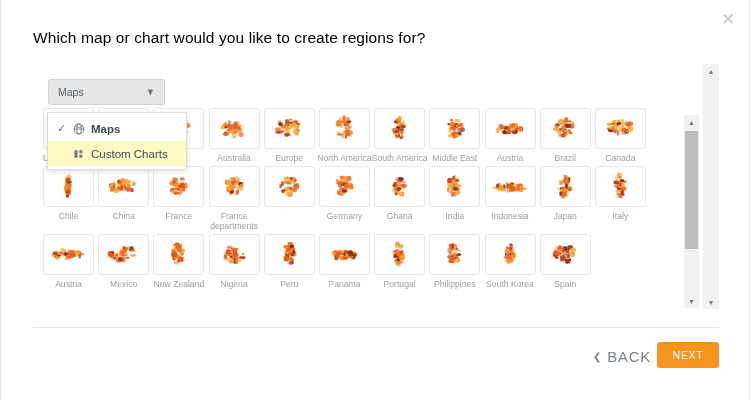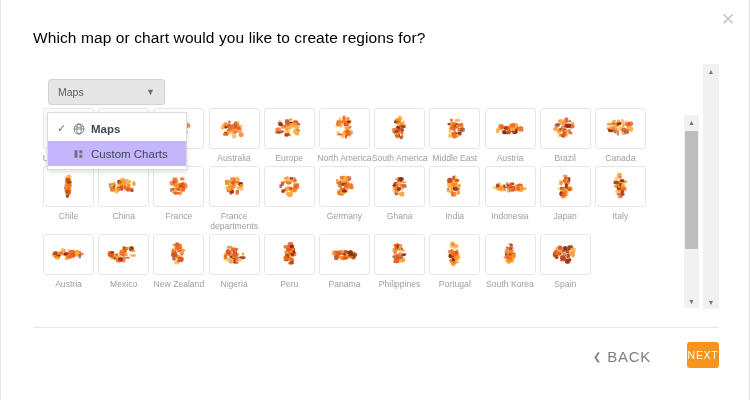--- a/index.html
+++ b/index.html
@@ -53,21 +53,21 @@
     background: #ffffff;
     border: 1px solid #dcdcdc;
     box-shadow: 0 2px 5px rgba(0,0,0,.13);
     z-index: 40;
     padding: 3px 0;
   }
   .dd-item {
     height: 25px; display: flex; align-items: center;
     padding: 0 6px; cursor: pointer; font-size: 11.5px; color: #3e4a54;
   }
-  .dd-item.hovered { background: #c4b5fd; }
+  .dd-item.hovered { background: #fef9c3; }
   .dd-check {
     width: 15px; flex: 0 0 15px; font-size: 11px; color: #6c757b; text-align: center;
   }
   .dd-ico { width: 20px; flex: 0 0 20px; display: flex; align-items: center; justify-content: center; }
   .dd-item .txt { padding-left: 2px; }
   .dd-item.selected .txt { font-weight: bold; }
 
   
   .grid-wrap {
     position: absolute; left: 32px; top: 108px;
@@ -124,21 +124,21 @@
   }
   .back-btn {
     position: absolute; right: 98px; top: 348px;
     display: flex; align-items: center; gap: 6px;
     cursor: pointer;
   }
   .back-btn .chev { font-size: 10px; color: #7b8186; }
   .back-btn .lbl { font-size: 15px; color: #7b8186; letter-spacing: .7px; }
   .next-btn {
     position: absolute; right: 30px; top: 342px;
-    width: 32px; height: 26px; border-radius: 3px;
+    width: 62px; height: 26px; border-radius: 3px;
     background: #f7941e;
     display: flex; align-items: center; justify-content: center;
     cursor: pointer;
   }
   .next-btn .lbl { font-size: 10.5px; color: #ffffff; letter-spacing: .7px; }
 </style>
 </head>
 <body>
 
 <div class="modal">
@@ -1323,20 +1323,61 @@
               <rect x="13.9" y="18.2" width="2.5" height="2.1" rx="0.9" fill="#f7941e" opacity="0.79"></rect>
               <rect x="24.6" y="15.7" width="4.1" height="3.4" rx="1.4" fill="#8c2b10" opacity="0.60"></rect>
               <rect x="29.5" y="17.4" width="4.7" height="5.2" rx="1.7" fill="#8c2b10" opacity="0.90"></rect>
             </svg>
           </div>
           <div class="cap">Panama</div>
         </div>
         <div class="cell">
           <div class="thumb">
             <svg width="51" height="41" viewBox="0 0 51 41">
+              <rect x="27.2" y="14.8" width="2.7" height="3.6" rx="1.0" fill="#fbb040" opacity="0.74"></rect>
+              <rect x="21.1" y="14.8" width="3.4" height="3.7" rx="1.2" fill="#f26722" opacity="0.81"></rect>
+              <rect x="23.7" y="9.3" width="4.9" height="5.3" rx="1.7" fill="#f7941e" opacity="0.57"></rect>
+              <rect x="21.9" y="23.8" width="5.2" height="2.2" rx="1.8" fill="#e2551b" opacity="0.84"></rect>
+              <rect x="23.3" y="19.1" width="4.1" height="2.1" rx="1.4" fill="#e2551b" opacity="0.68"></rect>
+              <rect x="25.9" y="19.7" width="5.0" height="4.1" rx="1.7" fill="#fbb040" opacity="0.84"></rect>
+              <rect x="23.9" y="20.7" width="3.9" height="2.1" rx="1.4" fill="#8c2b10" opacity="0.70"></rect>
+              <rect x="23.9" y="23.5" width="4.2" height="2.6" rx="1.5" fill="#fbb040" opacity="0.91"></rect>
+              <rect x="21.2" y="17.9" width="3.7" height="4.3" rx="1.3" fill="#fbb040" opacity="0.60"></rect>
+              <rect x="20.0" y="21.7" width="2.7" height="2.1" rx="1.0" fill="#fbb040" opacity="0.61"></rect>
+              <rect x="18.6" y="15.9" width="6.2" height="4.1" rx="2.2" fill="#f26722" opacity="0.59"></rect>
+              <rect x="20.2" y="25.2" width="5.0" height="3.3" rx="1.8" fill="#8c2b10" opacity="0.94"></rect>
+              <rect x="21.6" y="27.5" width="5.2" height="4.5" rx="1.8" fill="#e2551b" opacity="0.69"></rect>
+              <rect x="23.8" y="21.7" width="5.3" height="3.0" rx="1.9" fill="#f26722" opacity="0.61"></rect>
+              <rect x="19.2" y="19.5" width="5.7" height="4.7" rx="2.0" fill="#8c2b10" opacity="0.97"></rect>
+              <rect x="22.7" y="9.1" width="2.5" height="2.2" rx="0.9" fill="#f26722" opacity="0.60"></rect>
+              <rect x="25.5" y="20.4" width="6.2" height="5.6" rx="2.2" fill="#fbb040" opacity="0.77"></rect>
+              <rect x="21.3" y="6.9" width="4.1" height="5.4" rx="1.5" fill="#fbb040" opacity="0.97"></rect>
+              <rect x="22.1" y="22.6" width="3.7" height="2.4" rx="1.3" fill="#e2551b" opacity="0.98"></rect>
+              <rect x="24.7" y="25.5" width="5.0" height="3.1" rx="1.8" fill="#fbb040" opacity="0.57"></rect>
+              <rect x="24.7" y="25.7" width="2.8" height="4.4" rx="1.0" fill="#f26722" opacity="0.57"></rect>
+              <rect x="22.8" y="30.4" width="3.7" height="2.6" rx="1.3" fill="#fbb040" opacity="0.82"></rect>
+              <rect x="24.8" y="27.7" width="5.4" height="2.0" rx="1.9" fill="#f7941e" opacity="0.85"></rect>
+              <rect x="21.1" y="16.7" width="3.9" height="4.7" rx="1.4" fill="#f7941e" opacity="0.57"></rect>
+              <rect x="22.9" y="19.1" width="2.4" height="3.0" rx="0.9" fill="#f7941e" opacity="0.67"></rect>
+              <rect x="23.6" y="16.8" width="6.4" height="4.9" rx="2.2" fill="#f26722" opacity="0.91"></rect>
+              <rect x="21.6" y="8.5" width="4.4" height="3.5" rx="1.5" fill="#f26722" opacity="0.58"></rect>
+              <rect x="25.3" y="16.3" width="3.6" height="3.6" rx="1.3" fill="#e2551b" opacity="0.90"></rect>
+              <rect x="20.8" y="25.3" width="3.3" height="4.4" rx="1.1" fill="#f7941e" opacity="0.93"></rect>
+              <rect x="18.6" y="15.7" width="5.7" height="2.9" rx="2.0" fill="#f26722" opacity="0.60"></rect>
+              <rect x="22.9" y="24.4" width="3.2" height="3.1" rx="1.1" fill="#8c2b10" opacity="1.00"></rect>
+              <rect x="25.8" y="9.8" width="4.0" height="4.1" rx="1.4" fill="#fbb040" opacity="0.74"></rect>
+              <rect x="20.8" y="9.1" width="3.4" height="4.5" rx="1.2" fill="#fbb040" opacity="0.82"></rect>
+              <rect x="24.9" y="22.7" width="5.3" height="3.8" rx="1.9" fill="#f7941e" opacity="0.78"></rect>
+            </svg>
+          </div>
+          <div class="cap">Portugal</div>
+        </div>
+        <div class="cell">
+          <div class="thumb">
+            <svg width="51" height="41" viewBox="0 0 51 41">
               <rect x="19.8" y="10.0" width="6.4" height="4.5" rx="2.2" fill="#e2551b" opacity="0.56"></rect>
               <rect x="26.4" y="20.9" width="3.2" height="3.6" rx="1.1" fill="#8c2b10" opacity="0.61"></rect>
               <rect x="24.8" y="9.5" width="3.4" height="3.5" rx="1.2" fill="#f26722" opacity="0.70"></rect>
               <rect x="23.3" y="12.2" width="2.4" height="3.3" rx="0.8" fill="#e2551b" opacity="0.62"></rect>
               <rect x="19.5" y="16.6" width="2.3" height="4.0" rx="0.8" fill="#e2551b" opacity="0.77"></rect>
               <rect x="23.2" y="12.9" width="5.8" height="3.1" rx="2.0" fill="#8c2b10" opacity="0.86"></rect>
               <rect x="20.3" y="13.0" width="4.1" height="2.9" rx="1.5" fill="#e2551b" opacity="0.79"></rect>
               <rect x="25.0" y="23.3" width="2.3" height="3.4" rx="0.8" fill="#8c2b10" opacity="0.97"></rect>
               <rect x="27.6" y="15.2" width="3.9" height="2.1" rx="1.4" fill="#f7941e" opacity="0.81"></rect>
               <rect x="25.1" y="16.9" width="3.9" height="2.1" rx="1.4" fill="#fbb040" opacity="0.58"></rect>
@@ -1364,61 +1405,20 @@
               <rect x="21.1" y="20.0" width="3.5" height="3.5" rx="1.2" fill="#f26722" opacity="0.61"></rect>
               <rect x="22.3" y="10.5" width="2.3" height="4.1" rx="0.8" fill="#8c2b10" opacity="0.90"></rect>
               <rect x="21.8" y="20.6" width="3.7" height="5.5" rx="1.3" fill="#e2551b" opacity="0.82"></rect>
             </svg>
           </div>
           <div class="cap">Philippines</div>
         </div>
         <div class="cell">
           <div class="thumb">
             <svg width="51" height="41" viewBox="0 0 51 41">
-              <rect x="27.2" y="14.8" width="2.7" height="3.6" rx="1.0" fill="#fbb040" opacity="0.74"></rect>
-              <rect x="21.1" y="14.8" width="3.4" height="3.7" rx="1.2" fill="#f26722" opacity="0.81"></rect>
-              <rect x="23.7" y="9.3" width="4.9" height="5.3" rx="1.7" fill="#f7941e" opacity="0.57"></rect>
-              <rect x="21.9" y="23.8" width="5.2" height="2.2" rx="1.8" fill="#e2551b" opacity="0.84"></rect>
-              <rect x="23.3" y="19.1" width="4.1" height="2.1" rx="1.4" fill="#e2551b" opacity="0.68"></rect>
-              <rect x="25.9" y="19.7" width="5.0" height="4.1" rx="1.7" fill="#fbb040" opacity="0.84"></rect>
-              <rect x="23.9" y="20.7" width="3.9" height="2.1" rx="1.4" fill="#8c2b10" opacity="0.70"></rect>
-              <rect x="23.9" y="23.5" width="4.2" height="2.6" rx="1.5" fill="#fbb040" opacity="0.91"></rect>
-              <rect x="21.2" y="17.9" width="3.7" height="4.3" rx="1.3" fill="#fbb040" opacity="0.60"></rect>
-              <rect x="20.0" y="21.7" width="2.7" height="2.1" rx="1.0" fill="#fbb040" opacity="0.61"></rect>
-              <rect x="18.6" y="15.9" width="6.2" height="4.1" rx="2.2" fill="#f26722" opacity="0.59"></rect>
-              <rect x="20.2" y="25.2" width="5.0" height="3.3" rx="1.8" fill="#8c2b10" opacity="0.94"></rect>
-              <rect x="21.6" y="27.5" width="5.2" height="4.5" rx="1.8" fill="#e2551b" opacity="0.69"></rect>
-              <rect x="23.8" y="21.7" width="5.3" height="3.0" rx="1.9" fill="#f26722" opacity="0.61"></rect>
-              <rect x="19.2" y="19.5" width="5.7" height="4.7" rx="2.0" fill="#8c2b10" opacity="0.97"></rect>
-              <rect x="22.7" y="9.1" width="2.5" height="2.2" rx="0.9" fill="#f26722" opacity="0.60"></rect>
-              <rect x="25.5" y="20.4" width="6.2" height="5.6" rx="2.2" fill="#fbb040" opacity="0.77"></rect>
-              <rect x="21.3" y="6.9" width="4.1" height="5.4" rx="1.5" fill="#fbb040" opacity="0.97"></rect>
-              <rect x="22.1" y="22.6" width="3.7" height="2.4" rx="1.3" fill="#e2551b" opacity="0.98"></rect>
-              <rect x="24.7" y="25.5" width="5.0" height="3.1" rx="1.8" fill="#fbb040" opacity="0.57"></rect>
-              <rect x="24.7" y="25.7" width="2.8" height="4.4" rx="1.0" fill="#f26722" opacity="0.57"></rect>
-              <rect x="22.8" y="30.4" width="3.7" height="2.6" rx="1.3" fill="#fbb040" opacity="0.82"></rect>
-              <rect x="24.8" y="27.7" width="5.4" height="2.0" rx="1.9" fill="#f7941e" opacity="0.85"></rect>
-              <rect x="21.1" y="16.7" width="3.9" height="4.7" rx="1.4" fill="#f7941e" opacity="0.57"></rect>
-              <rect x="22.9" y="19.1" width="2.4" height="3.0" rx="0.9" fill="#f7941e" opacity="0.67"></rect>
-              <rect x="23.6" y="16.8" width="6.4" height="4.9" rx="2.2" fill="#f26722" opacity="0.91"></rect>
-              <rect x="21.6" y="8.5" width="4.4" height="3.5" rx="1.5" fill="#f26722" opacity="0.58"></rect>
-              <rect x="25.3" y="16.3" width="3.6" height="3.6" rx="1.3" fill="#e2551b" opacity="0.90"></rect>
-              <rect x="20.8" y="25.3" width="3.3" height="4.4" rx="1.1" fill="#f7941e" opacity="0.93"></rect>
-              <rect x="18.6" y="15.7" width="5.7" height="2.9" rx="2.0" fill="#f26722" opacity="0.60"></rect>
-              <rect x="22.9" y="24.4" width="3.2" height="3.1" rx="1.1" fill="#8c2b10" opacity="1.00"></rect>
-              <rect x="25.8" y="9.8" width="4.0" height="4.1" rx="1.4" fill="#fbb040" opacity="0.74"></rect>
-              <rect x="20.8" y="9.1" width="3.4" height="4.5" rx="1.2" fill="#fbb040" opacity="0.82"></rect>
-              <rect x="24.9" y="22.7" width="5.3" height="3.8" rx="1.9" fill="#f7941e" opacity="0.78"></rect>
-            </svg>
-          </div>
-          <div class="cap">Portugal</div>
-        </div>
-        <div class="cell">
-          <div class="thumb">
-            <svg width="51" height="41" viewBox="0 0 51 41">
               <rect x="23.5" y="21.3" width="3.3" height="2.7" rx="1.2" fill="#fbb040" opacity="0.91"></rect>
               <rect x="25.5" y="21.1" width="3.7" height="3.8" rx="1.3" fill="#fbb040" opacity="0.56"></rect>
               <rect x="25.2" y="12.8" width="2.3" height="3.5" rx="0.8" fill="#fbb040" opacity="0.89"></rect>
               <rect x="23.9" y="15.9" width="3.8" height="4.8" rx="1.3" fill="#e2551b" opacity="0.60"></rect>
               <rect x="19.6" y="17.7" width="5.8" height="3.8" rx="2.0" fill="#e2551b" opacity="0.59"></rect>
               <rect x="23.1" y="21.5" width="4.1" height="5.1" rx="1.4" fill="#f7941e" opacity="0.83"></rect>
               <rect x="19.5" y="14.8" width="3.7" height="4.8" rx="1.3" fill="#e2551b" opacity="0.61"></rect>
               <rect x="23.4" y="20.7" width="6.0" height="5.5" rx="2.1" fill="#e2551b" opacity="0.85"></rect>
               <rect x="26.8" y="21.1" width="3.5" height="2.8" rx="1.2" fill="#f26722" opacity="0.84"></rect>
               <rect x="25.8" y="18.3" width="5.7" height="2.2" rx="2.0" fill="#f26722" opacity="0.65"></rect>

